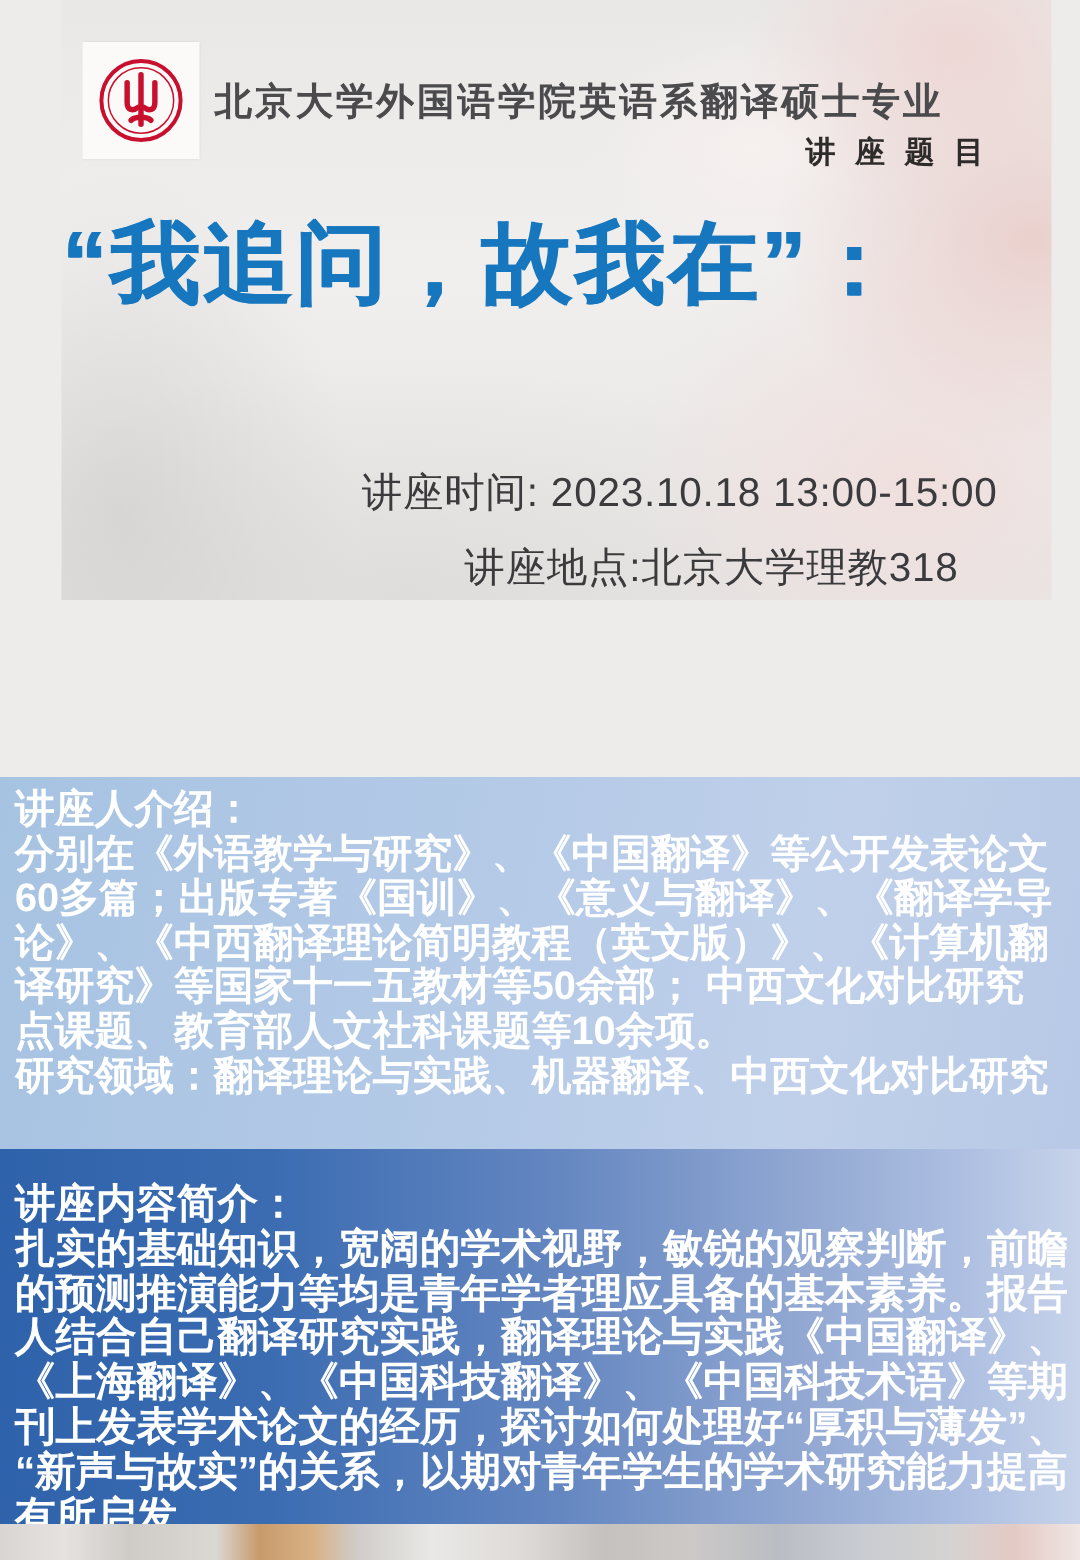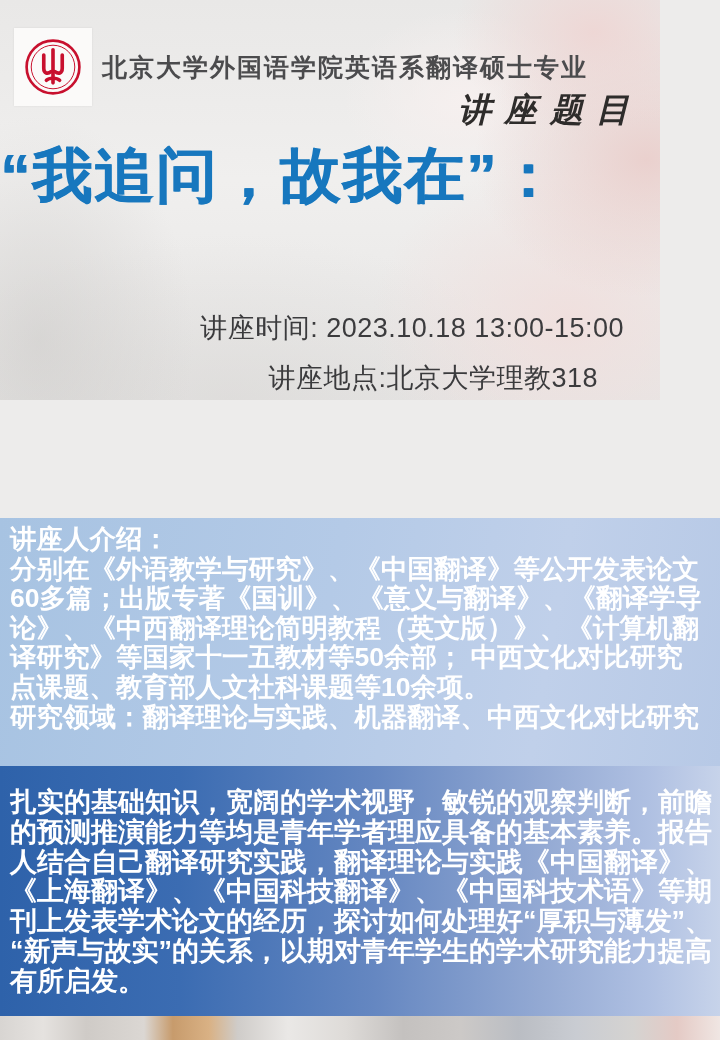--- a/index.html
+++ b/index.html
@@ -19,20 +19,21 @@
     position: relative;
     width: 660px; height: 400px;
     background:
       radial-gradient(ellipse 200px 150px at 90% 8%,  rgba(238,214,212,0.95), rgba(238,214,212,0) 70%),
       radial-gradient(ellipse 240px 190px at 98% 40%, rgba(233,203,200,0.85), rgba(233,203,200,0) 72%),
       radial-gradient(ellipse 280px 230px at 86% 80%, rgba(241,221,219,0.8),  rgba(241,221,219,0) 70%),
       radial-gradient(ellipse 160px 120px at 70% 25%, rgba(247,240,239,0.9),  rgba(247,240,239,0) 75%),
       radial-gradient(ellipse 220px 320px at 6% 85%,  rgba(203,201,199,0.55), rgba(203,201,199,0) 70%),
       radial-gradient(ellipse 420px 220px at 35% 100%,rgba(214,212,210,0.5),  rgba(214,212,210,0) 75%),
       linear-gradient(180deg, #E9E8E7 0%, #F0EFEE 45%, #E7E6E5 100%);
+    margin-left: 41px;
   }
 
   .brand-row {
     position: absolute; top: 28px; left: 14px;
     display: flex; align-items: center;
   }
   .logo-tile {
     width: 78px; height: 78px;
     background: #FBFAF9;
     display: flex; align-items: center; justify-content: center;
@@ -41,24 +42,24 @@
   .logo-tile svg { width: 66px; height: 66px; display: block; }
   .org-name {
     margin-left: 10px;
     font-family: "DejaVu Serif", "Liberation Serif", serif;
     font-size: 25px; font-weight: bold;
     color: #4B4B4D;
     letter-spacing: 2px;
   }
 
   .topic-label {
-    position: absolute; top: 88px; right: 18px;
+    position: absolute; top: 88px; right: 32px;
     font-family: "DejaVu Serif", "Liberation Serif", serif;
-    font-style: italic; font-weight: bold;
-    font-size: 33px; color: #2E2C2B;
+    font-weight: bold;
+    font-size: 20px; color: #2E2C2B;
     letter-spacing: 13px;
   }
 
   .title-block {
     position: absolute; top: 142px; left: 0; width: 720px;
     text-align: left;
     color: #1777BE;
     font-weight: 900;
     line-height: 1.12;
   }
@@ -176,20 +177,21 @@
     <span class="text-line">讲座人介绍：</span>
     <span class="text-line">分别在《外语教学与研究》、《中国翻译》等公开发表论文</span>
     <span class="text-line">60多篇；出版专著《国训》、《意义与翻译》、《翻译学导</span>
     <span class="text-line">论》、《中西翻译理论简明教程（英文版）》、《计算机翻</span>
     <span class="text-line">译研究》等国家十一五教材等50余部； 中西文化对比研究</span>
     <span class="text-line">点课题、教育部人文社科课题等10余项。</span>
     <span class="text-line">研究领域：翻译理论与实践、机器翻译、中西文化对比研究</span>
   </div>
 
   <div class="content-section">
+    <span class="text-line">讲座内容简介：</span>
     <span class="text-line">扎实的基础知识，宽阔的学术视野，敏锐的观察判断，前瞻</span>
     <span class="text-line">的预测推演能力等均是青年学者理应具备的基本素养。报告</span>
     <span class="text-line">人结合自己翻译研究实践，翻译理论与实践《中国翻译》、</span>
     <span class="text-line">《上海翻译》、《中国科技翻译》、《中国科技术语》等期</span>
     <span class="text-line">刊上发表学术论文的经历，探讨如何处理好“厚积与薄发”、</span>
     <span class="text-line">“新声与故实”的关系，以期对青年学生的学术研究能力提高</span>
     <span class="text-line">有所启发。</span>
   </div>
 
   <div class="photo-strip"></div>

